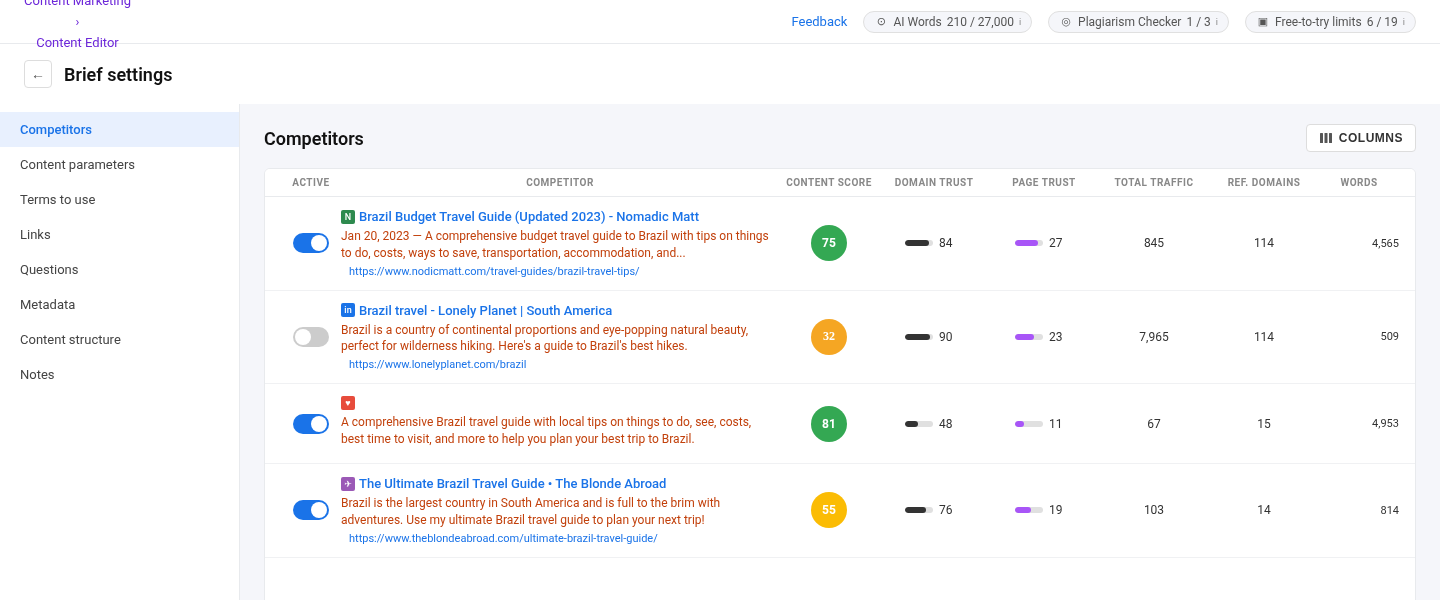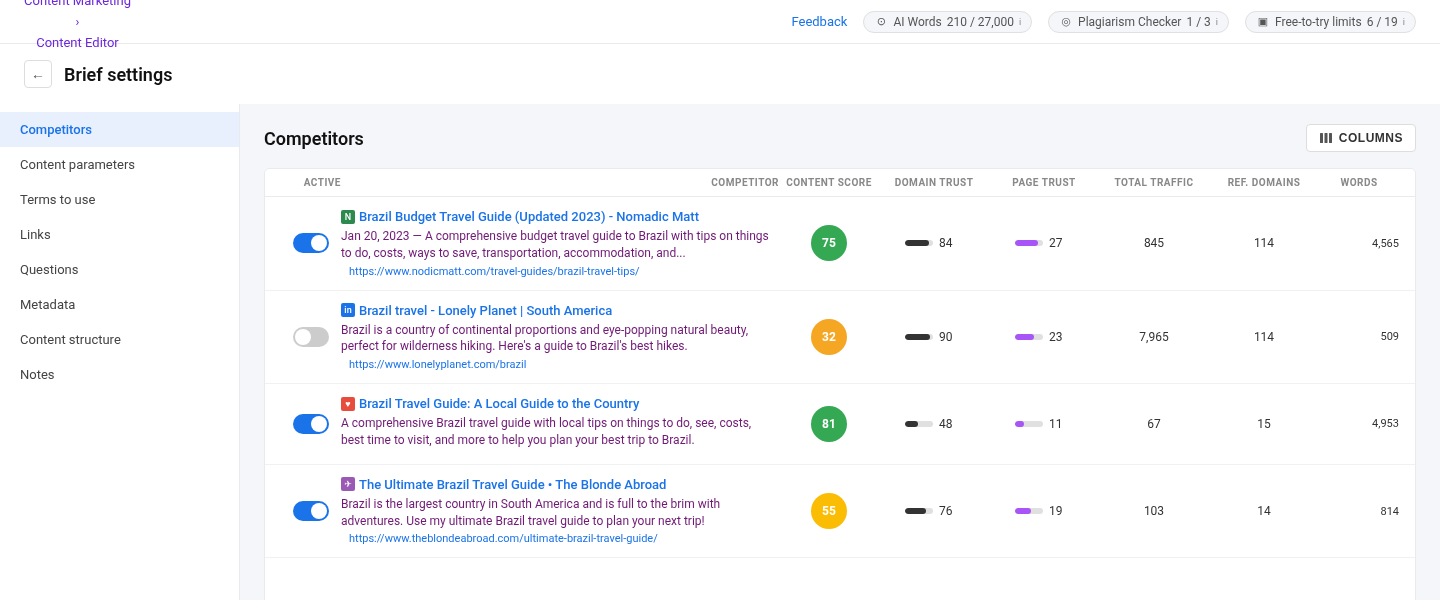--- a/index.html
+++ b/index.html
@@ -173,21 +173,21 @@
 
     .col-header {
       font-size: 10px;
       font-weight: 700;
       color: #888;
       text-transform: uppercase;
       letter-spacing: 0.5px;
       text-align: center;
     }
 
-    .col-header.left { text-align: right; }
+    .col-header.left { text-align: center; }
 
     .table-row {
       display: grid;
       grid-template-columns: 60px 1fr 100px 110px 110px 110px 110px 80px;
       padding: 12px 16px;
       border-bottom: 1px solid #f0f1f3;
       align-items: center;
       min-height: 80px;
     }
 
@@ -232,21 +232,21 @@
       font-weight: 500;
       cursor: pointer;
       display: flex;
       align-items: center;
       gap: 4px;
       margin-bottom: 4px;
     }
 
     .competitor-desc {
       font-size: 12px;
-      color: #701a75;
+      color: #c2410c;
       line-height: 1.4;
       margin-bottom: 3px;
       display: -webkit-box;
       -webkit-line-clamp: 2;
       -webkit-box-orient: vertical;
       overflow: hidden;
     }
 
     .competitor-url {
       font-size: 11px;
@@ -445,21 +445,21 @@
               <div class="toggle-switch off"></div>
             </div>
             <div class="competitor-cell">
               <div class="competitor-title">
                 <span class="site-icon" style="background: rgb(26, 115, 232); color: white; font-size: 9px; display: inline-flex; align-items: center; justify-content: center;">in</span>
                 <span>Brazil travel - Lonely Planet | South America</span>
               </div>
               <div class="competitor-desc">Brazil is a country of continental proportions and eye-popping natural beauty, perfect for wilderness hiking. Here's a guide to Brazil's best hikes.</div>
               <div class="competitor-url">https://www.lonelyplanet.com/brazil</div>
             </div>
-            <div style="display: flex; justify-content: center;">
+            <div style="display: flex; justify-content: center; font-family: Liberation Serif, serif;">
               <div class="score-badge score-orange">32</div>
             </div>
             <div class="metric-cell">
               <div class="metric-bar-container">
                 <div class="metric-bar bar-dark" style="width: 90%;"></div>
               </div>
               <span class="metric-value">90</span>
             </div>
             <div class="metric-cell">
               <div class="metric-bar-container">
@@ -471,21 +471,20 @@
             <div class="total-value">114</div>
             <div class="words-value">509</div>
           </div>
           <div class="table-row">
             <div class="toggle">
               <div class="toggle-switch on"></div>
             </div>
             <div class="competitor-cell">
               <div class="competitor-title">
                 <span class="site-icon" style="background: rgb(231, 76, 60); color: white; font-size: 9px; display: inline-flex; align-items: center; justify-content: center;">♥</span>
-                <span>Brazil Travel Guide: A Local Guide to the Country</span>
               </div>
               <div class="competitor-desc">A comprehensive Brazil travel guide with local tips on things to do, see, costs, best time to visit, and more to help you plan your best trip to Brazil.</div>
             </div>
             <div style="display: flex; justify-content: center;">
               <div class="score-badge score-green">81</div>
             </div>
             <div class="metric-cell">
               <div class="metric-bar-container">
                 <div class="metric-bar bar-dark" style="width: 48%;"></div>
               </div>

